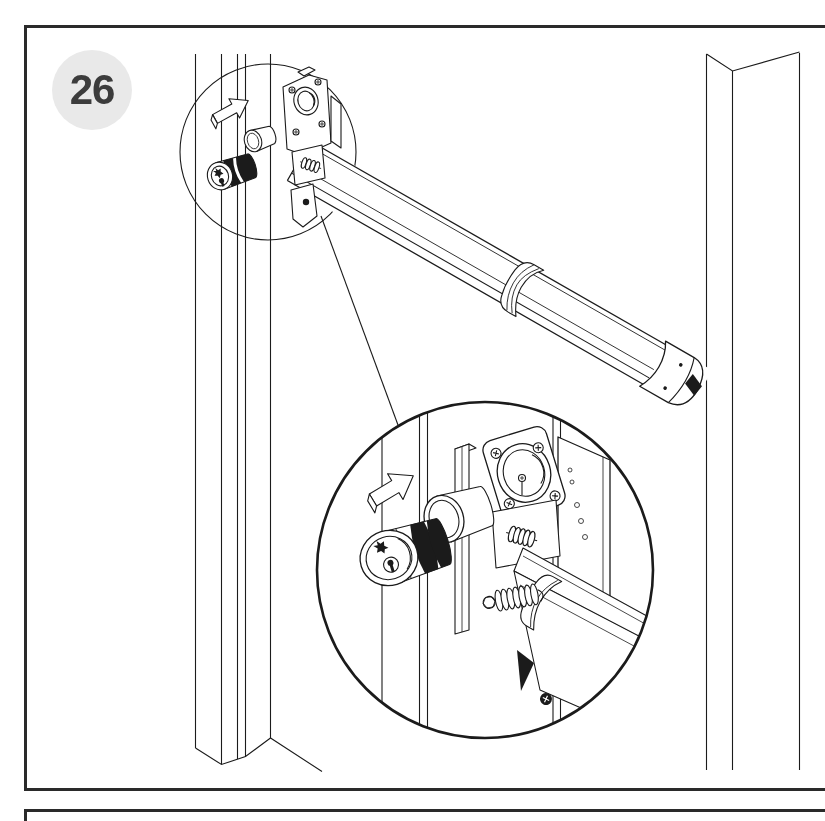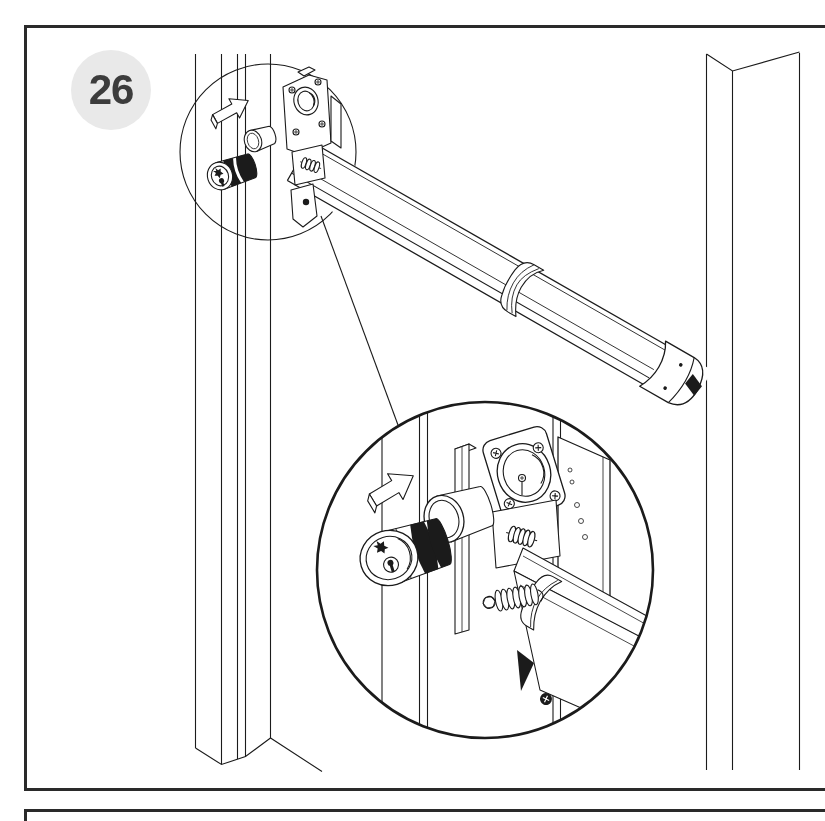--- a/index.html
+++ b/index.html
@@ -15,21 +15,21 @@
     background:var(--paper);
     font-family:"Liberation Sans", sans-serif;
   }
   .panel{
     position:absolute;border:3px solid var(--panel-border);
     background:transparent;
   }
   #panel-main{left:24px;top:25px;width:830px;height:760px;}
   #panel-next{left:24px;top:809px;width:830px;height:60px;}
   #step-badge{
-    position:absolute;left:71px;top:50px;width:80px;height:80px;
+    position:absolute;left:52px;top:50px;width:80px;height:80px;
     border-radius:50%;background:var(--badge-bg);color:var(--badge-text);
     display:flex;align-items:center;justify-content:center;
     font-size:42px;font-weight:bold;letter-spacing:-1px;
   }
   svg{position:absolute;left:0;top:0;}
   .ln{stroke:var(--line);fill:none;stroke-width:1.1;}
   .ln2{stroke:var(--line);fill:none;stroke-width:1.3;}
   .thin{stroke:var(--line);fill:none;stroke-width:0.8;}
   .wh{fill:#fff;stroke:var(--line);stroke-width:1.1;stroke-linejoin:round;}
   .wh2{fill:#fff;stroke:var(--line);stroke-width:1.3;stroke-linejoin:round;}

